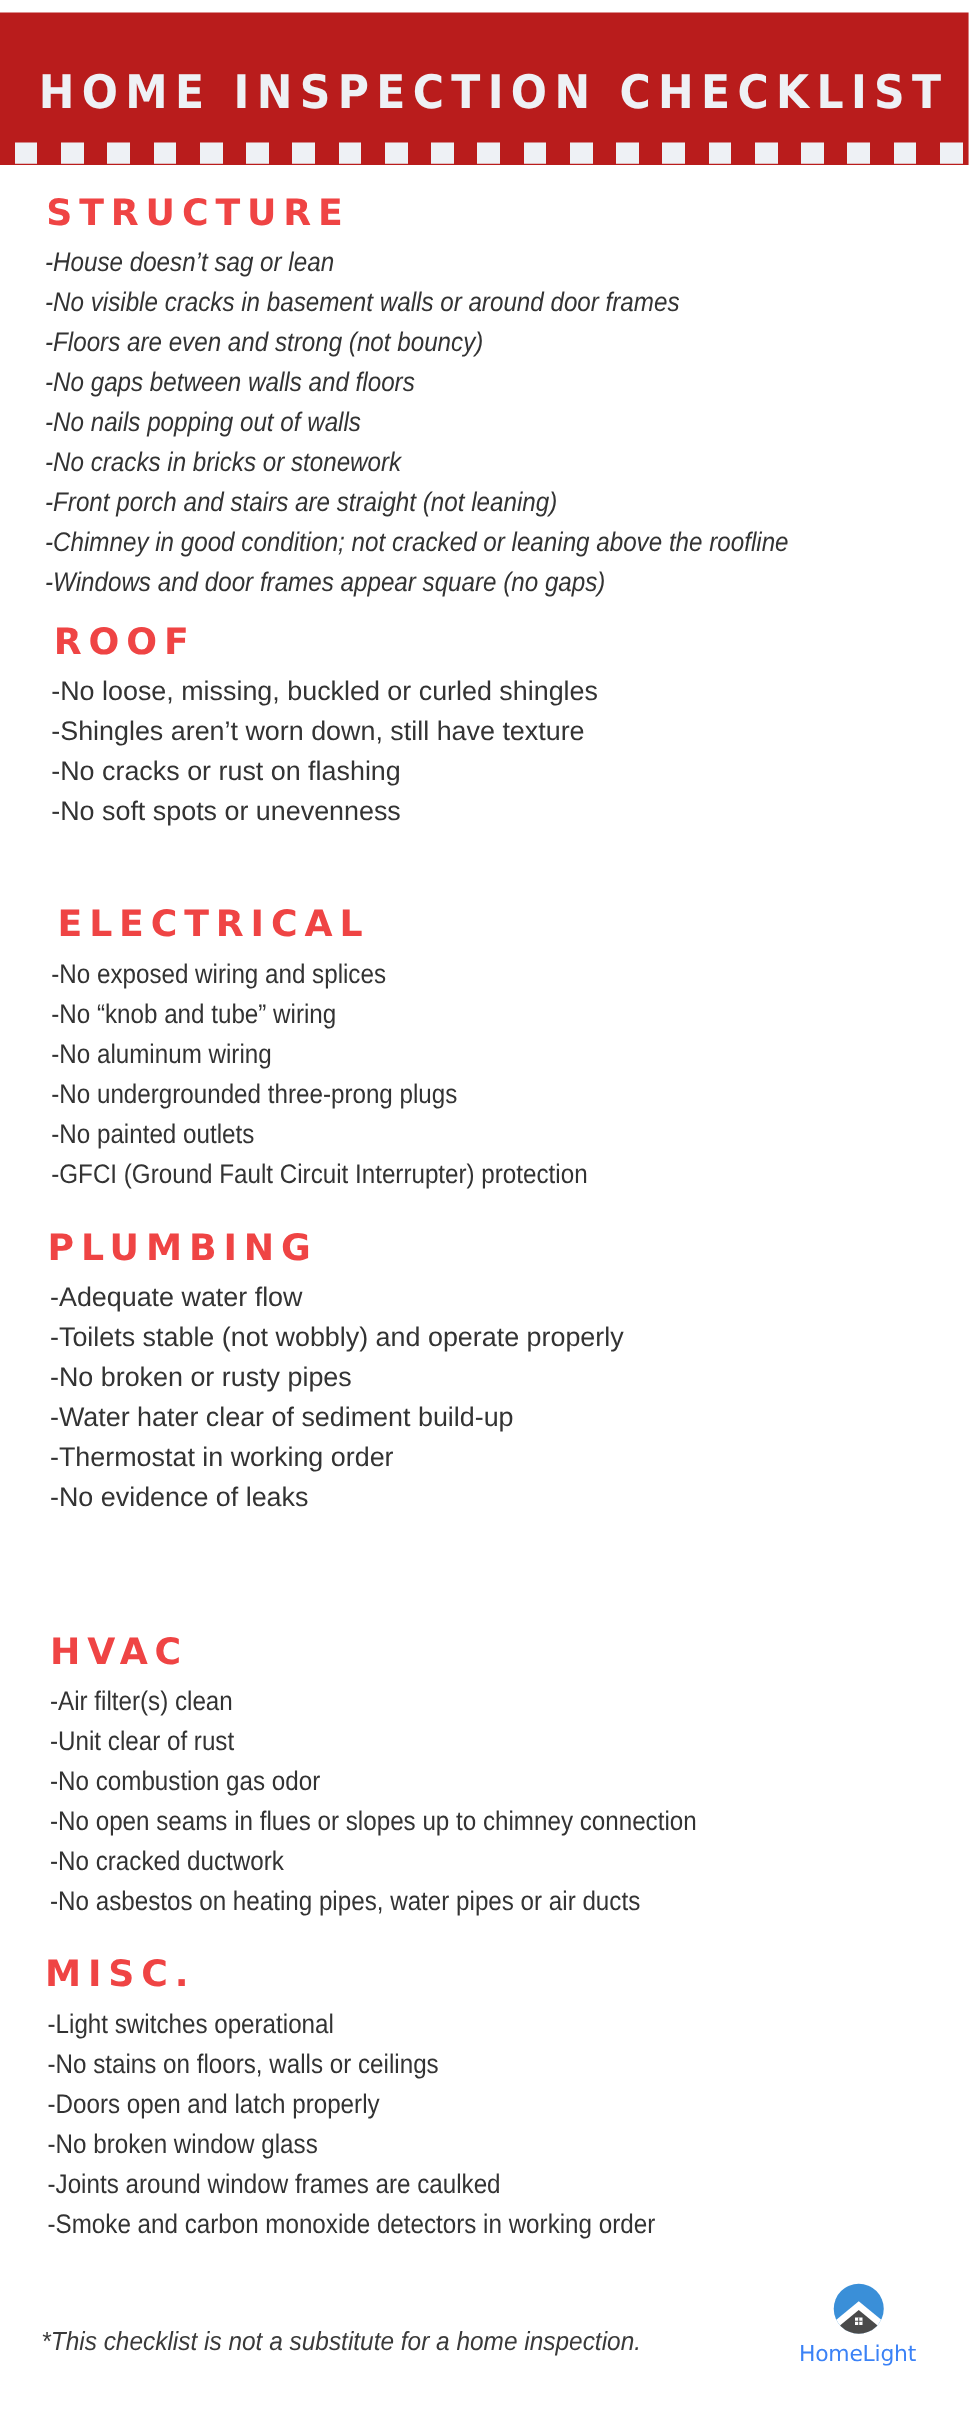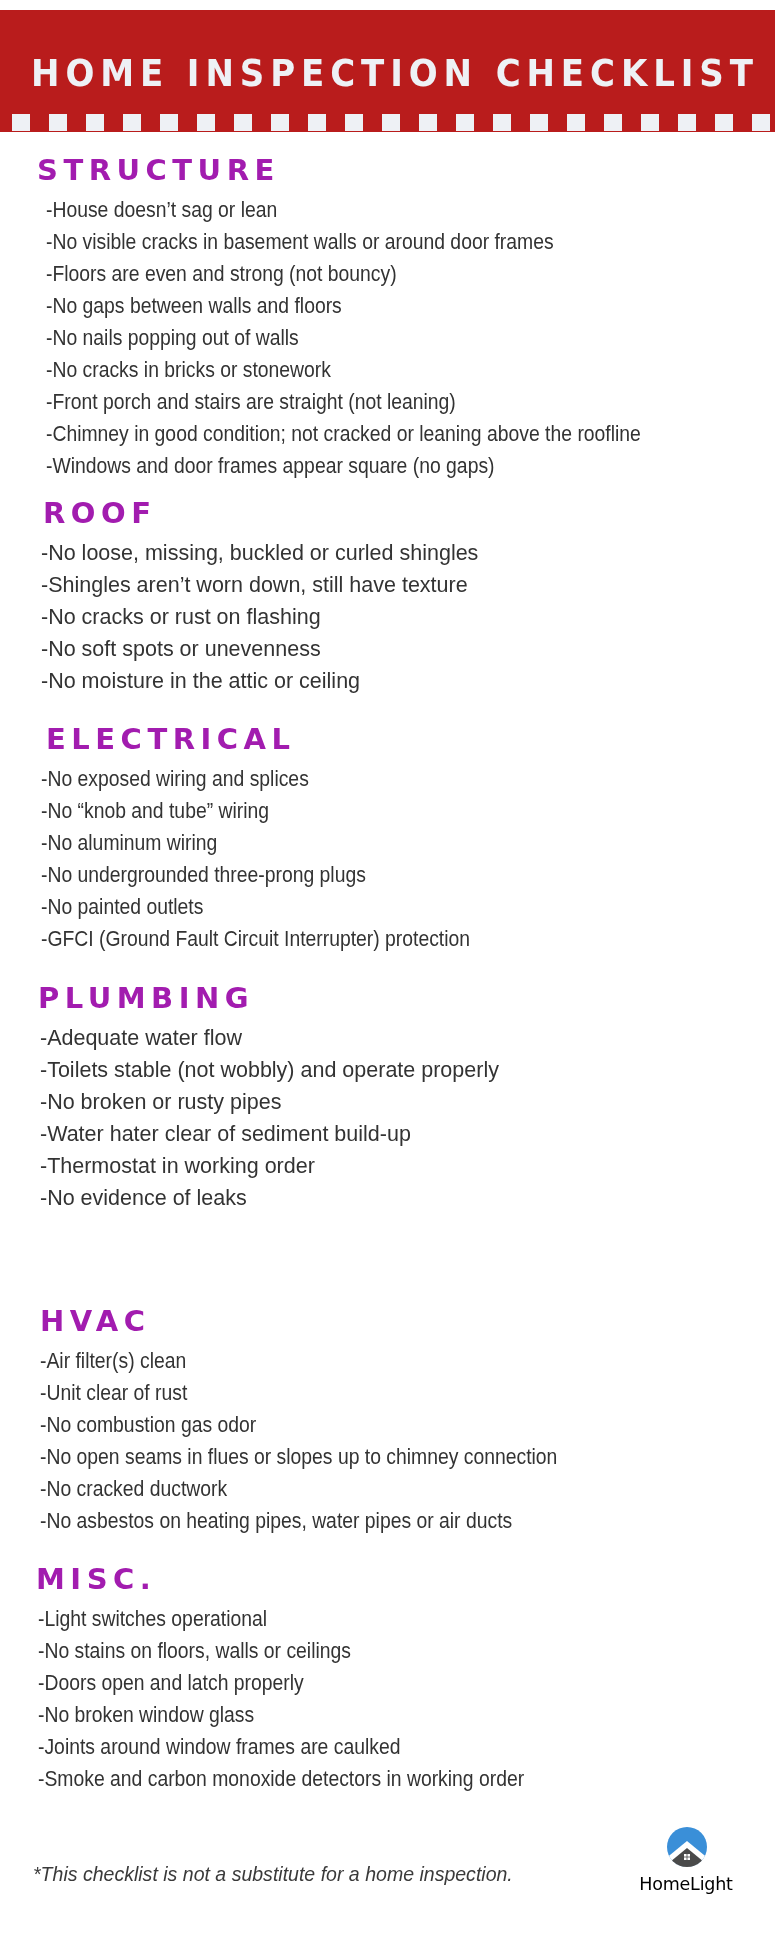--- a/index.html
+++ b/index.html
@@ -30,38 +30,38 @@
         #eef1f5 0px, #eef1f5 18px, transparent 18px, transparent 37px);
     }
 
     .section { position: absolute; left: 0; width: 775px; }
     .section-title {
       position: absolute;
       font-family: "DejaVu Sans", sans-serif;
       font-weight: bold;
       font-size: 29px;
       letter-spacing: 5.5px;
-      color: #a21caf;
+      color: #ef4444;
       line-height: 32px;
       white-space: nowrap;
       text-align: center;
     }
     .items { position: absolute; list-style: none; }
     .item {
       font-family: "Liberation Sans", sans-serif;
       font-size: 21.5px;
       line-height: 32px;
       color: #333333;
       white-space: nowrap;
     }
     .condensed .item { transform: scaleX(0.9); transform-origin: 0 50%; }
 
     #sec-structure { top: 154px; }
     #sec-structure .section-title { left: 37px; top: 0; }
-    #sec-structure .items { left: 46px; top: 40px; }
+    #sec-structure .items { left: 36px; top: 40px; font-style: italic; }
 
     #sec-roof { top: 497px; }
     #sec-roof .section-title { left: 43px; top: 0; }
     #sec-roof .items { left: 41px; top: 40px; }
 
     #sec-electrical { top: 723px; }
     #sec-electrical .section-title { left: 46px; top: 0; }
     #sec-electrical .items { left: 41px; top: 40px; }
 
     #sec-plumbing { top: 982px; }
@@ -89,21 +89,21 @@
 
     .logo {
       position: absolute; left: 630px; top: 1826px; width: 112px; height: 72px;
     }
     .logo-mark { position: absolute; left: 36px; top: 0; width: 42px; height: 42px; }
     .logo-word {
       position: absolute; left: 0; top: 48px; width: 112px;
       text-align: center;
       font-family: "DejaVu Sans", sans-serif;
       font-size: 17.5px;
-      color: #000000;
+      color: #3b82f6;
       letter-spacing: -0.2px;
       white-space: nowrap;
     }
   </style>
 </head>
 <body>
 
 <div class="header">
   <div class="header-title">HOME INSPECTION CHECKLIST</div>
   <div class="header-stripe"></div>
@@ -124,21 +124,20 @@
   </ul>
 </div>
 
 <div class="section" id="sec-roof">
   <div class="section-title">ROOF</div>
   <ul class="items">
     <li class="item">-No loose, missing, buckled or curled shingles</li>
     <li class="item">-Shingles aren’t worn down, still have texture</li>
     <li class="item">-No cracks or rust on flashing</li>
     <li class="item">-No soft spots or unevenness</li>
-    <li class="item">-No moisture in the attic or ceiling</li>
   </ul>
 </div>
 
 <div class="section condensed" id="sec-electrical">
   <div class="section-title">ELECTRICAL</div>
   <ul class="items">
     <li class="item">-No exposed wiring and splices</li>
     <li class="item">-No “knob and tube” wiring</li>
     <li class="item">-No aluminum wiring</li>
     <li class="item">-No undergrounded three-prong plugs</li>

